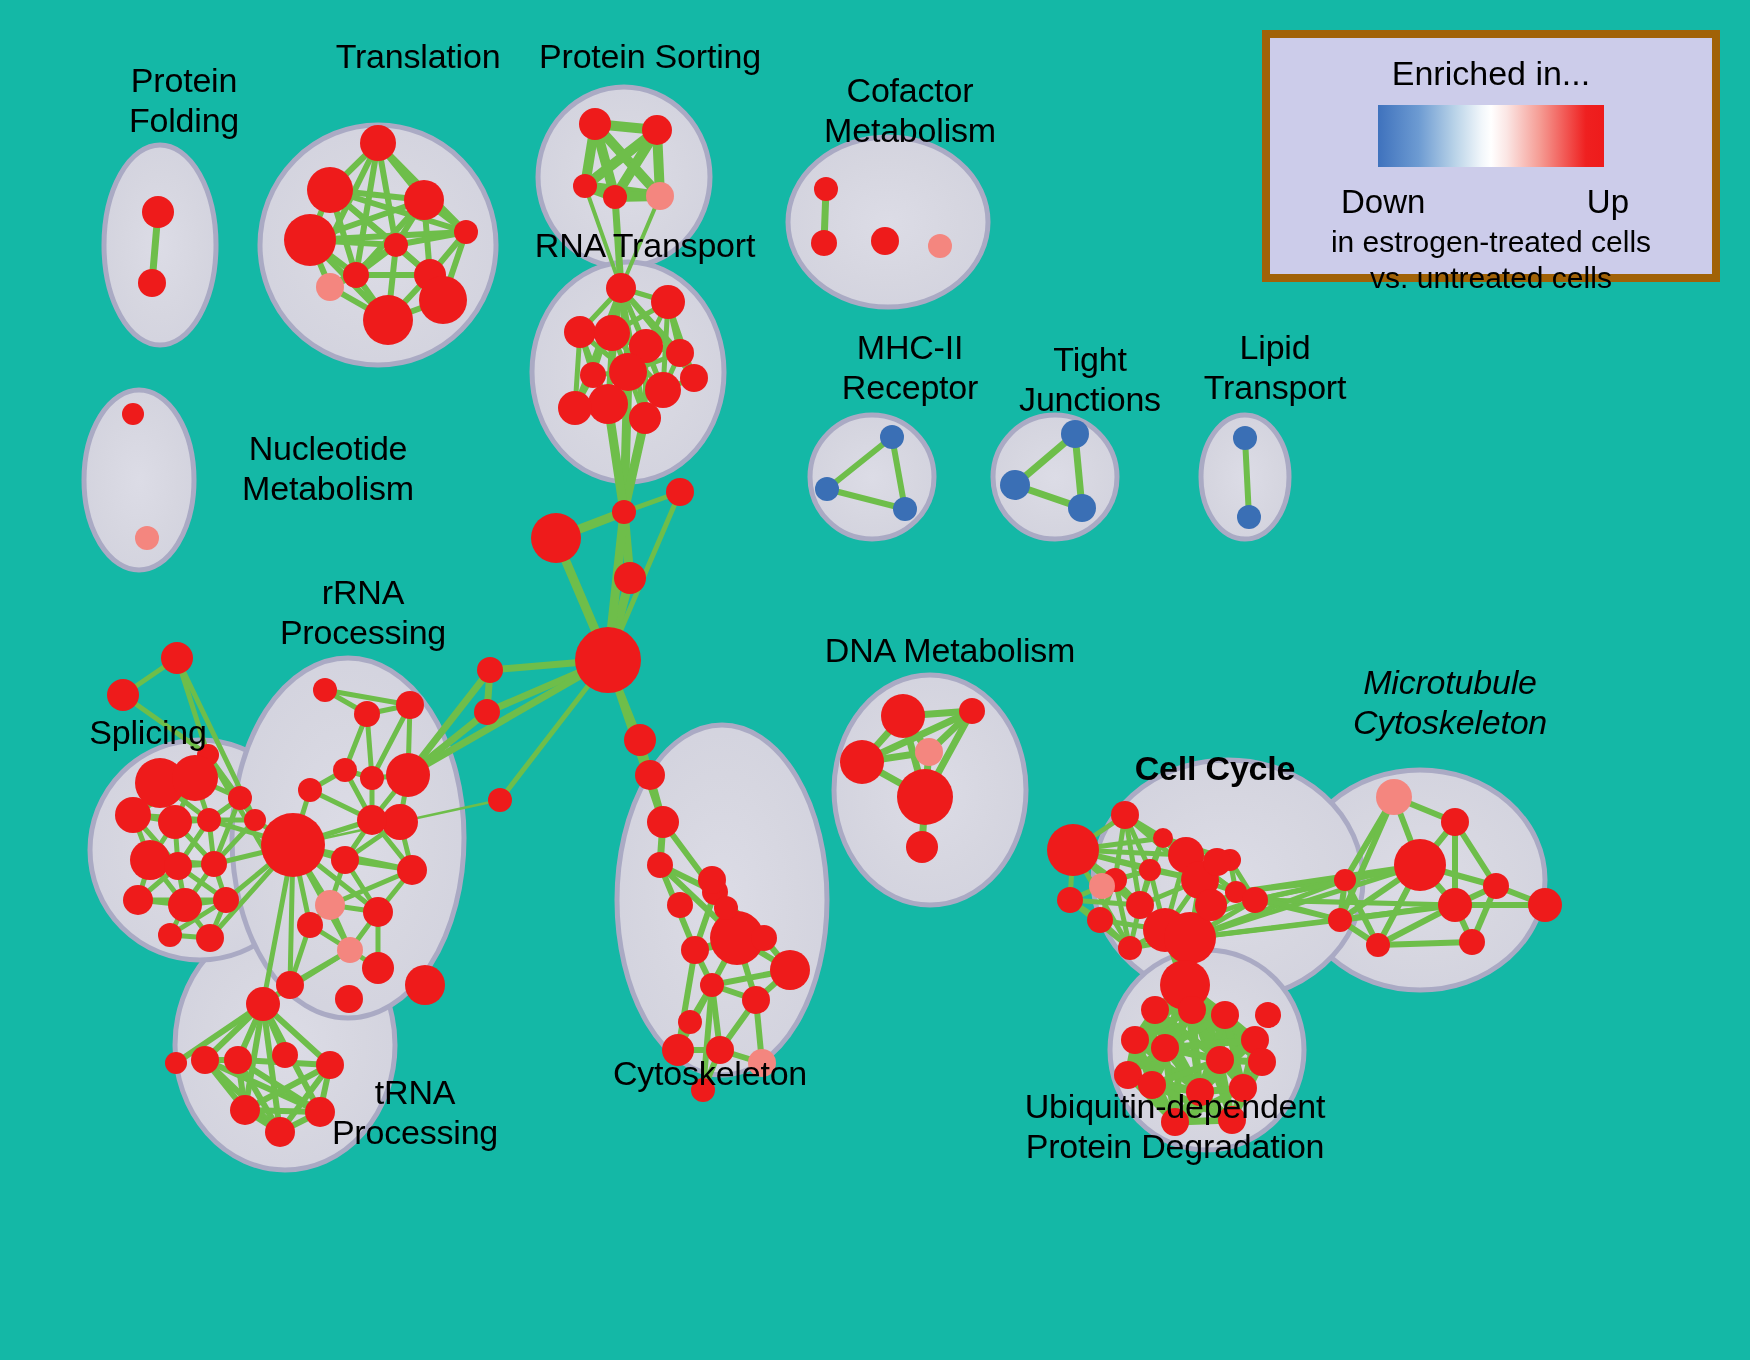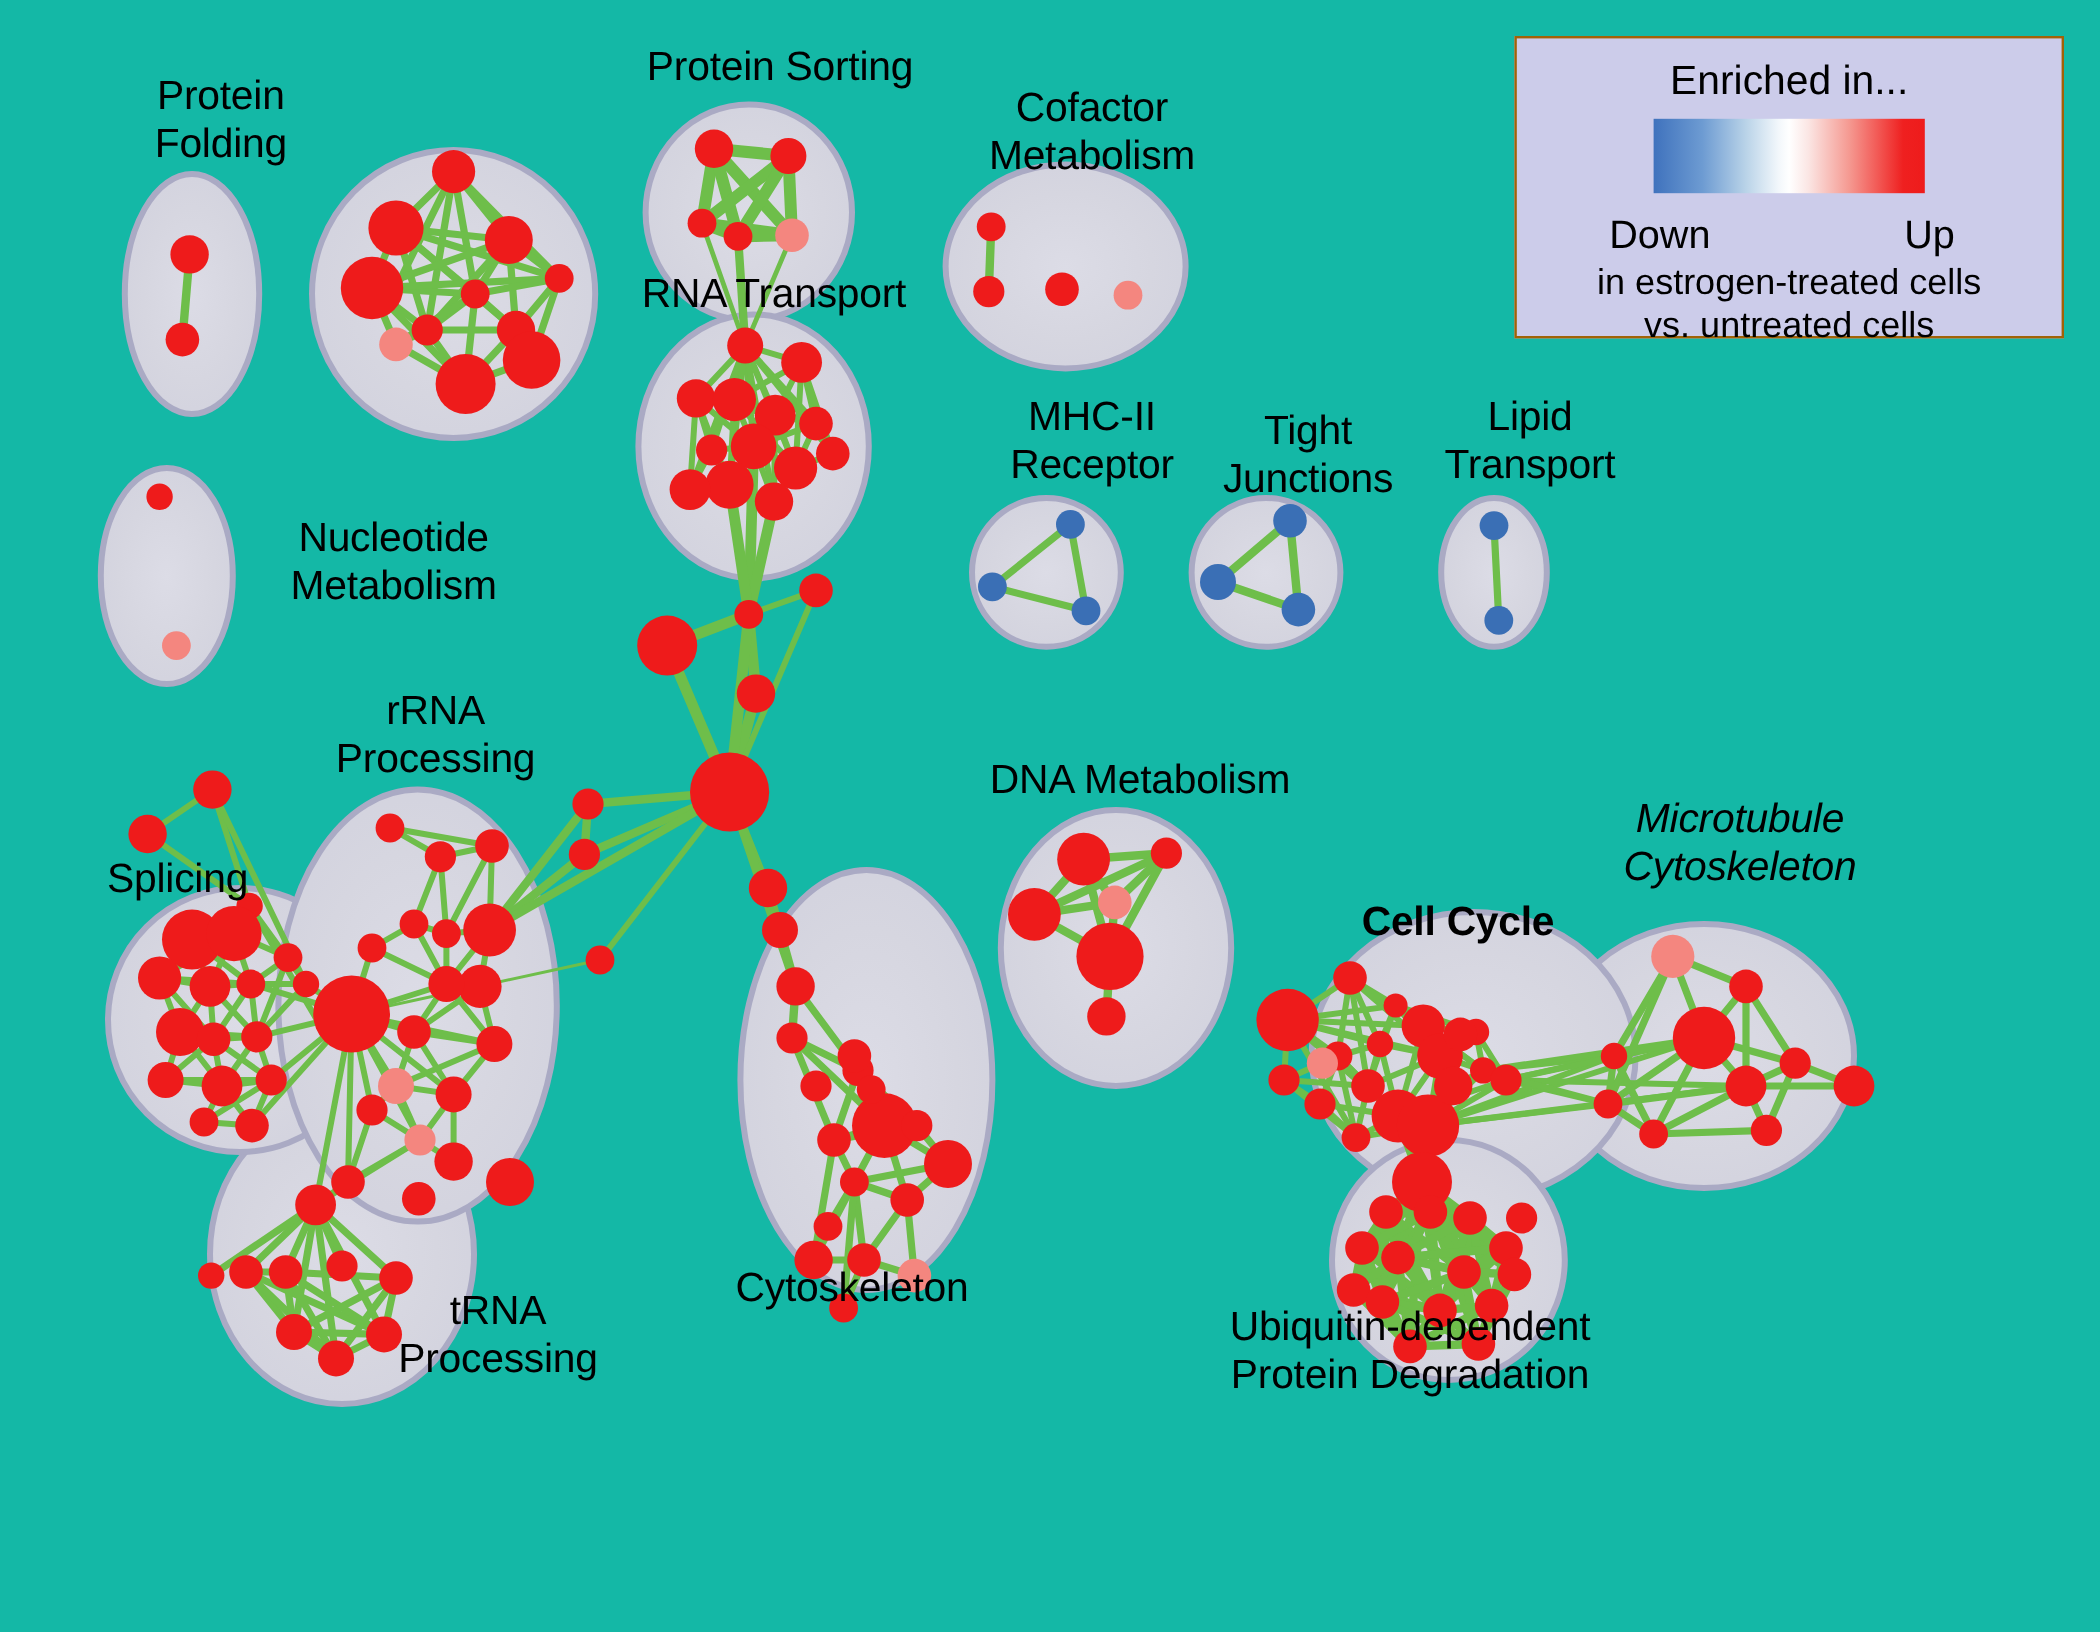--- a/index.html
+++ b/index.html
@@ -21,21 +21,21 @@
     text-align:center;
     white-space:pre-line;
     font-weight:400;
     letter-spacing:-0.2px;
   }
   #legend{
     position:absolute;
     left:1262px;top:30px;
     width:458px;height:252px;
     background:#ccccea;
-    border:2px solid #a16207;
+    border:8px solid #a16207;
     box-sizing:border-box;
   }
   #legend .ltitle{
     text-align:center;font-size:34px;margin-top:16px;color:#000;
   }
   #legend .bar{
     margin:12px auto 0 auto;
     width:226px;height:62px;
     background:linear-gradient(to right,#3f72bd 0%,#6d9bd2 18%,#b9d3e8 34%,#f2f7fb 46%,#ffffff 50%,#fbe6e4 57%,#f59a92 72%,#ef2020 92%,#ee1b1b 100%);
   }
@@ -794,20 +794,21 @@
       <circle cx="1200" cy="1092" r="14" fill="#ee1b1b"></circle>
       <circle cx="1243" cy="1088" r="14" fill="#ee1b1b"></circle>
       <circle cx="1175" cy="1122" r="14" fill="#ee1b1b"></circle>
       <circle cx="1232" cy="1120" r="14" fill="#ee1b1b"></circle>
       <circle cx="1268" cy="1015" r="13" fill="#ee1b1b"></circle>
     </g>
   </svg>
 
   <div class="clabel" style="left:84px;top:60px;width:200px;">Protein
 Folding</div>
+  <div class="clabel" style="left:288px;top:36px;width:260px;">Translation</div>
   <div class="clabel" style="left:500px;top:36px;width:300px;">Protein Sorting</div>
   <div class="clabel" style="left:790px;top:70px;width:240px;">Cofactor
 Metabolism</div>
   <div class="clabel" style="left:500px;top:225px;width:290px;">RNA Transport</div>
   <div class="clabel" style="left:198px;top:428px;width:260px;">Nucleotide
 Metabolism</div>
   <div class="clabel" style="left:800px;top:327px;width:220px;">MHC-II
 Receptor</div>
   <div class="clabel" style="left:985px;top:327px;width:210px;margin-top:12px;">Tight
 Junctions</div>

